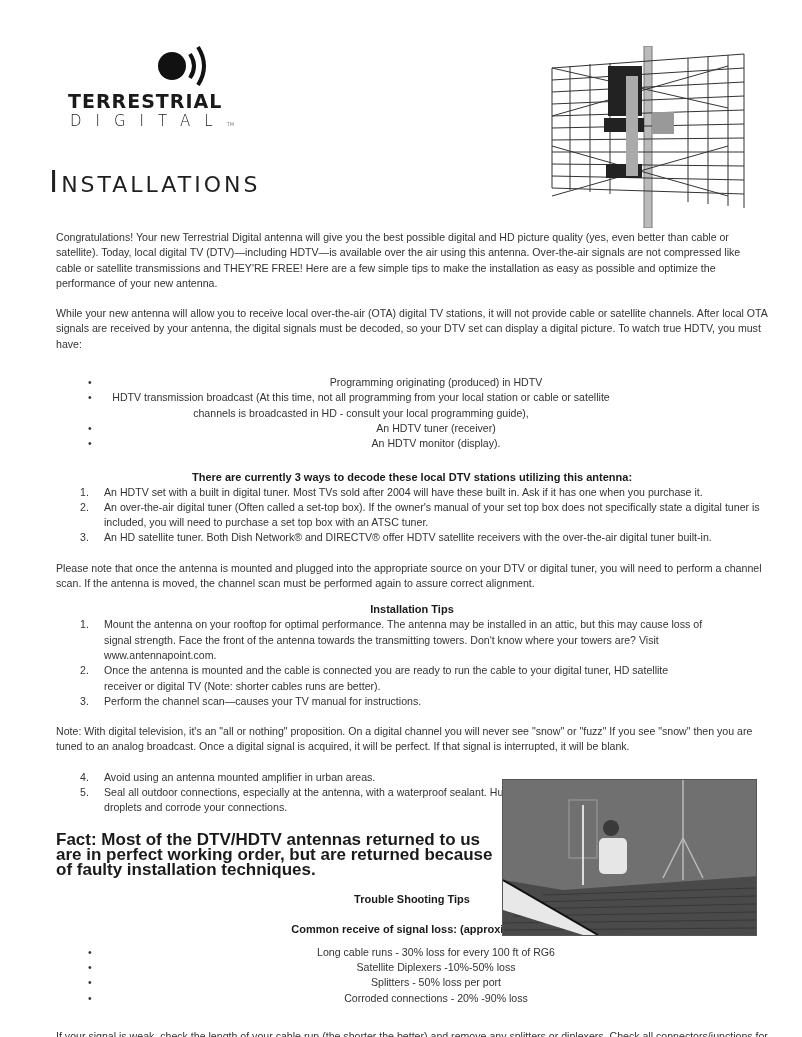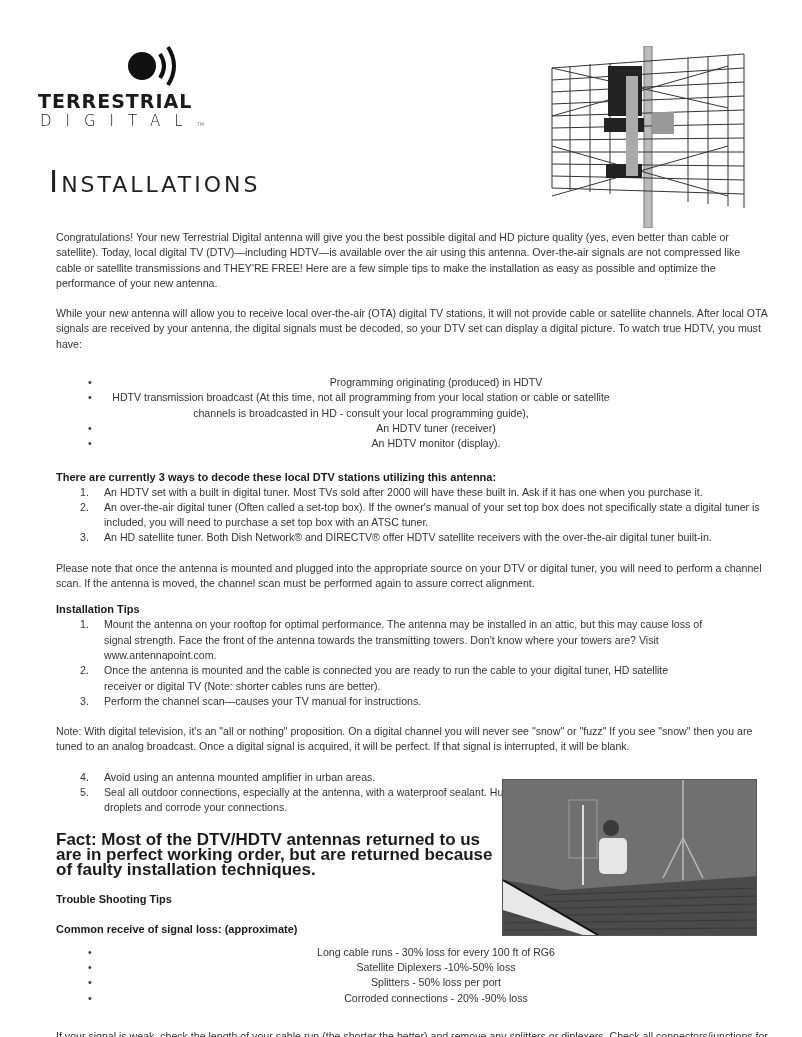--- a/index.html
+++ b/index.html
@@ -1,39 +1,39 @@
 <!DOCTYPE html>
 <html><head>
 <meta charset="utf-8">
 <style>
   html, body { margin:0; padding:0; background:#ffffff; }
   body { width:802px; height:1037px; position:relative; overflow:hidden;
          font-family:"Liberation Sans", sans-serif; color:#2a2a2a; }
-  .logo { position:absolute; left:38px; top:42px; width:210px; height:90px; }
+  .logo { position:absolute; left:68px; top:42px; width:210px; height:90px; }
   .logo .mark { position:absolute; left:82px; top:2px; width:70px; height:44px; }
   .logo .word1 { position:absolute; left:0; top:48px; font-family:"DejaVu Sans", sans-serif;
                  font-weight:bold; font-size:19px; letter-spacing:1px; color:#1a1a1a; }
   .logo .word2 { position:absolute; left:2px; top:70px; font-family:"DejaVu Sans", sans-serif;
                  font-size:15px; letter-spacing:14px; color:#1a1a1a; font-weight:300; }
   .logo .tm { font-size:5px; letter-spacing:0; vertical-align:baseline; }
   .title { position:absolute; left:49px; top:142px; font-family:"DejaVu Sans", sans-serif;
            font-size:31px; letter-spacing:3px; color:#1f1f1f; line-height:36px; font-variant:small-caps;
            font-weight:normal; }
   .title .l { display:block; }
   .antenna { position:absolute; left:548px; top:46px; width:200px; height:182px; }
   .content { position:absolute; left:56px; top:230px; width:712px; font-size:10.6px; line-height:15.3px; color:#333; }
   .content p { margin:0; }
   .gap { height:15px; }
   ul.bul { list-style:none; margin:8px; padding:0;text-align:center; }
   ul.bul li { position:relative; padding-left:48px; }
   ul.bul li::before { content:"\2022"; position:absolute; left:24px; }
   ol.num { list-style:none; margin:0; padding:0; }
   ol.num li { position:relative; padding-left:48px; }
   ol.num li .n { position:absolute; left:24px; }
-  h4 { margin:0; font-size:11px; font-weight:bold; color:#1a1a1a; line-height:15px; }
+  h4 { margin:0; font-size:11px; font-weight:bold; color:#1a1a1a; line-height:15px;text-align:center; }
   .fact { font-weight:bold; color:#1a1a1a; font-size:17px; line-height:15px; width:440px; }
   .photo { position:absolute; left:502px; top:779px; width:253px; height:155px; border:1px solid #555; background:#6e6e6e; overflow:hidden; }
 </style>
 </head>
 <body>
 
 <div class="logo">
   <svg class="mark" viewBox="0 0 70 44">
     <circle cx="22" cy="22" r="14" fill="#111"></circle>
     <path d="M40 10 Q48 22 40 34" stroke="#111" stroke-width="4" fill="none"></path>
@@ -68,21 +68,21 @@
   <div class="gap"></div>
   <ul class="bul">
     <li>Programming originating (produced) in HDTV</li>
     <li style="padding-right:150px">HDTV transmission broadcast (At this time, not all programming from your local station or cable or satellite channels is broadcasted in HD - consult your local programming guide),</li>
     <li>An HDTV tuner (receiver)</li>
     <li>An HDTV monitor (display).</li>
   </ul>
   <div style="height:10px"></div>
   <h4>There are currently 3 ways to decode these local DTV stations utilizing this antenna:</h4>
   <ol class="num">
-    <li><span class="n">1.</span><span>An HDTV set with a built in digital tuner. Most TVs sold after 2000 will have these built in. Ask if it has one when you purchase it.</span></li>
+    <li><span class="n">1.</span><span>An HDTV set with a built in digital tuner. Most TVs sold after 2004 will have these built in. Ask if it has one when you purchase it.</span></li>
     <li><span class="n">2.</span><span>An over-the-air digital tuner (Often called a set-top box). If the owner's manual of your set top box does not specifically state a digital tuner is included, you will need to purchase a set top box with an ATSC tuner.</span></li>
     <li><span class="n">3.</span><span>An HD satellite tuner. Both Dish Network® and DIRECTV® offer HDTV satellite receivers with the over-the-air digital tuner built-in.</span></li>
   </ol>
   <div class="gap"></div>
   <p>Please note that once the antenna is mounted and plugged into the appropriate source on your DTV or digital tuner, you will need to perform a channel scan. If the antenna is moved, the channel scan must be performed again to assure correct alignment.</p>
   <div style="height:11px"></div>
   <h4>Installation Tips</h4>
   <ol class="num" style="padding-right:60px">
     <li><span class="n">1.</span><span>Mount the antenna on your rooftop for optimal performance. The antenna may be installed in an attic, but this may cause loss of signal strength. Face the front of the antenna towards the transmitting towers. Don't know where your towers are? Visit www.antennapoint.com.</span></li>
     <li><span class="n">2.</span><span>Once the antenna is mounted and the cable is connected you are ready to run the cable to your digital tuner, HD satellite receiver or digital TV (Note: shorter cables runs are better).</span></li>

